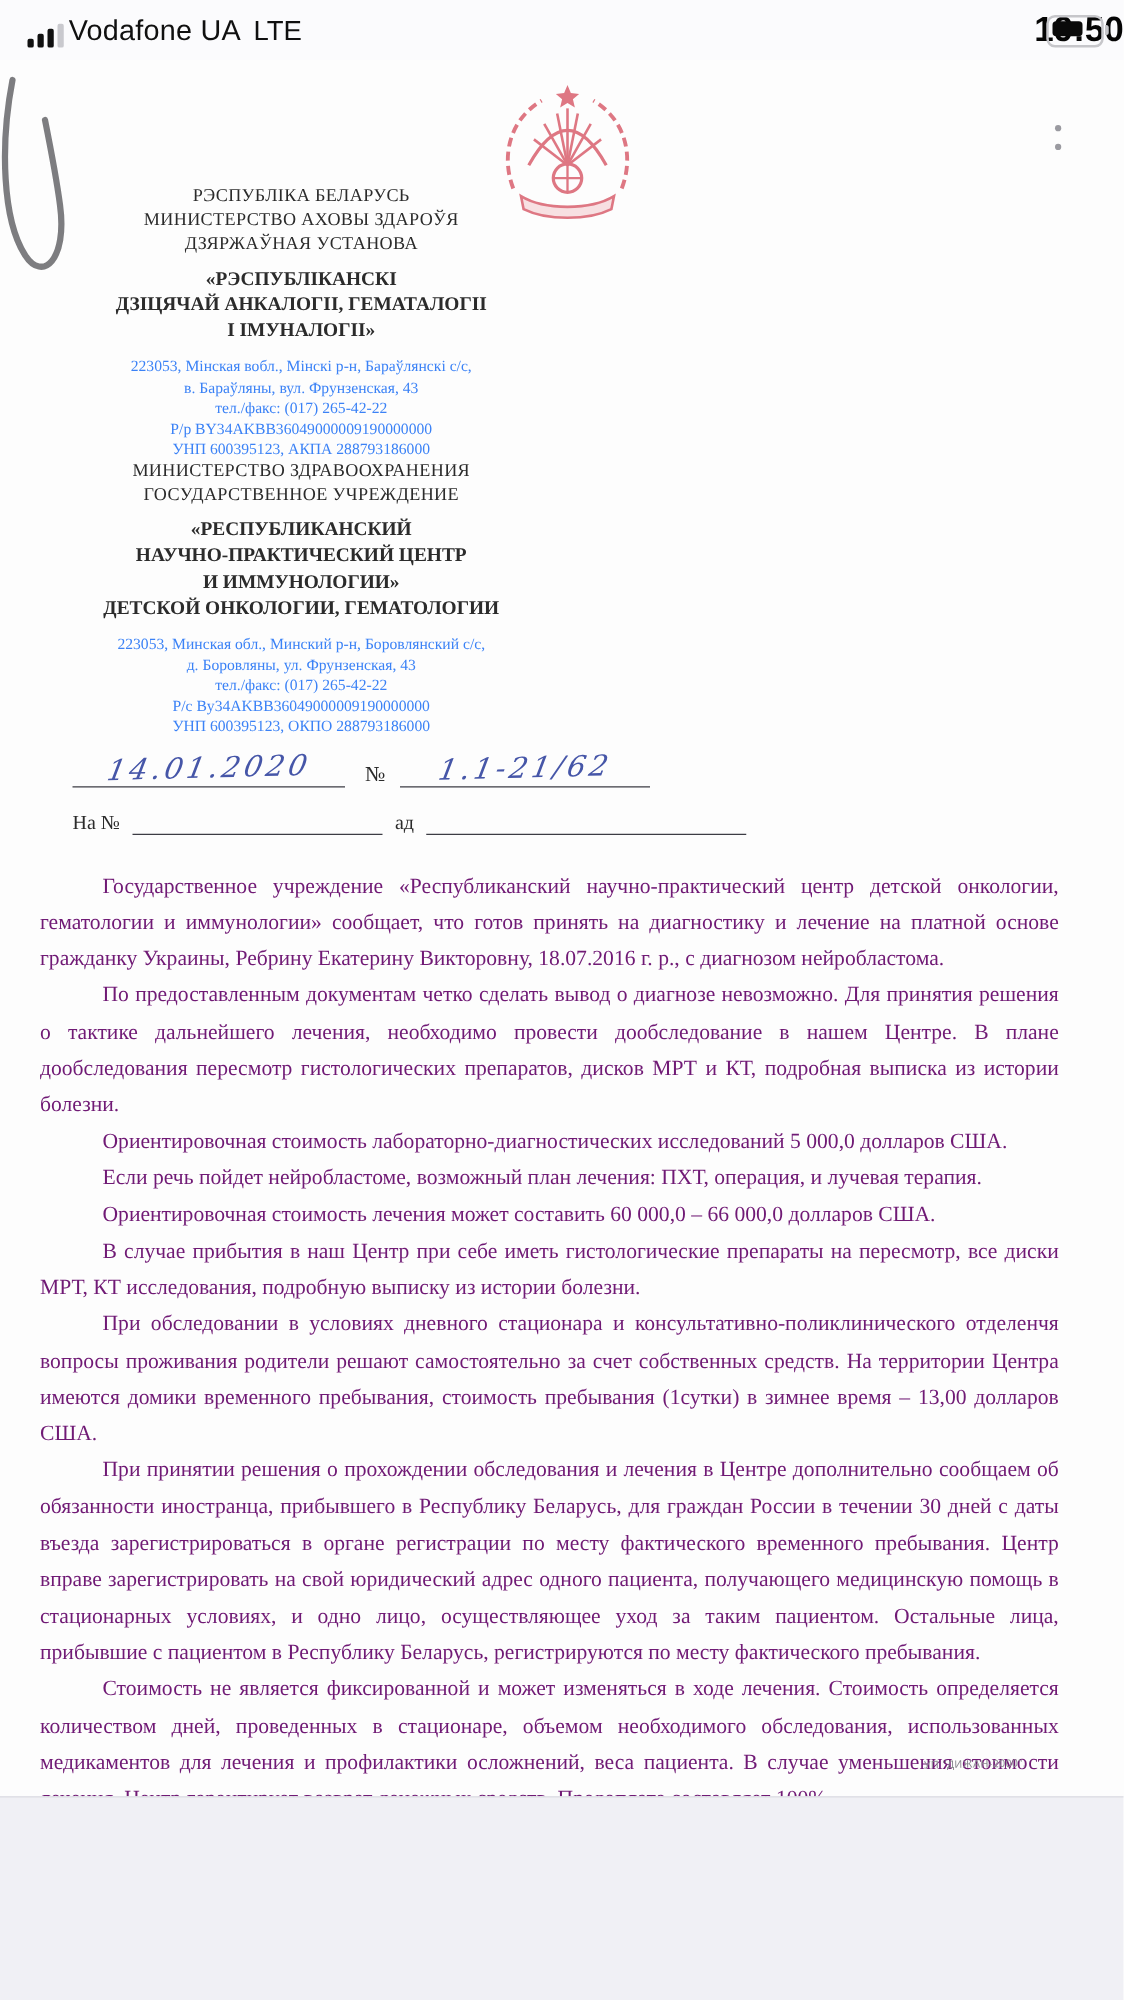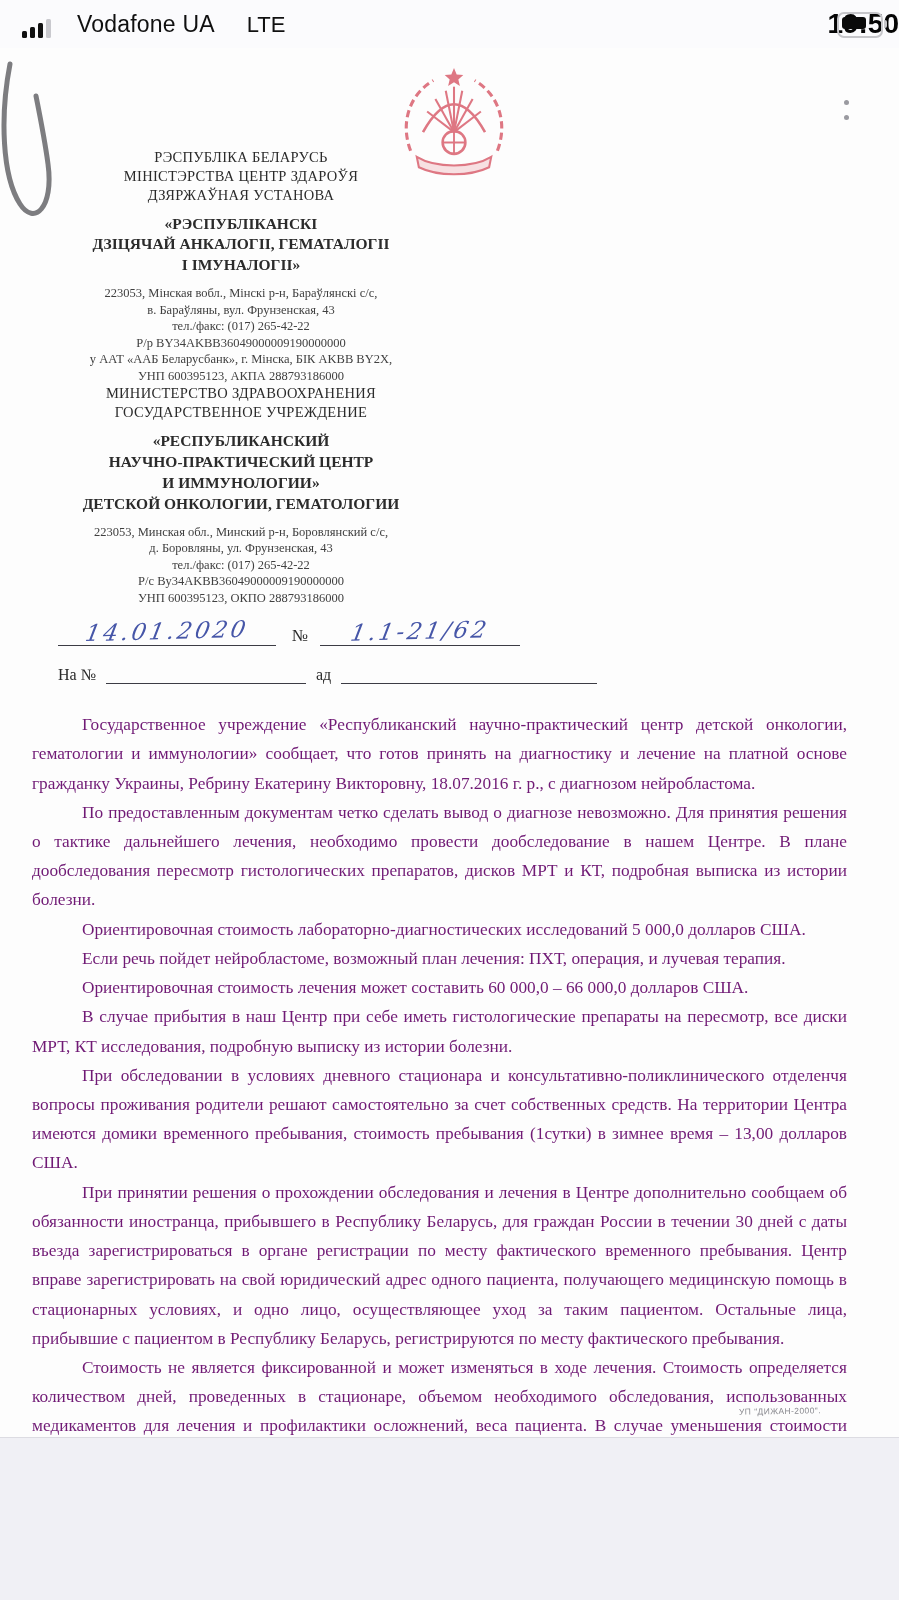--- a/index.html
+++ b/index.html
@@ -2,21 +2,21 @@
 <html><head>
 <meta charset="utf-8">
 <style>
   html,body{margin:0;padding:0;}
   .screen{position:relative;width:899px;height:1600px;background:#fdfdfe;overflow:hidden;
           font-family:"Liberation Serif",serif;color:#2b2b2b;}
 
   
   .status-bar{position:absolute;top:0;left:0;width:899px;height:48px;background:#fbfbfd;
               display:flex;align-items:center;font-family:"Liberation Sans",sans-serif;}
-  .sb-left{display:flex;align-items:flex-end;gap:26px;margin-left:22px;}
+  .sb-left{display:flex;align-items:flex-end;gap:4px;margin-left:22px;}
   .signal{display:flex;align-items:flex-end;gap:3px;height:20px;}
   .signal i{display:block;width:5px;border-radius:1.5px;background:#111;}
   .signal i:nth-child(1){height:7px;}
   .signal i:nth-child(2){height:11px;}
   .signal i:nth-child(3){height:15px;}
   .signal i:nth-child(4){height:19px;background:#c9c9ce;}
   .carrier{font-size:23px;color:#101010;letter-spacing:.2px;}
   .network{font-size:22px;color:#101010;margin-left:6px;}
   .sb-time{position:absolute;left:0;right:0;text-align:right;font-size:28px;font-weight:bold;color:#050505;}
   .sb-right{position:absolute;right:16px;top:12px;display:flex;align-items:center;}
@@ -31,21 +31,21 @@
   .dots-mark{position:absolute;top:52px;right:50px;display:flex;flex-direction:column;gap:10px;}
   .dots-mark b{width:5px;height:5px;border-radius:50%;background:#9a9aa0;display:block;}
 
   .emblem{position:absolute;top:20px;left:392px;width:124px;opacity:.85;}
 
   
   .head-row{display:flex;justify-content:space-between;padding:100px 34px 0 40px;flex-direction:column;}
   .head-col{width:402px;text-align:center;line-height:1.3;}
   .head-col .plain{font-size:14.5px;letter-spacing:.3px;}
   .head-col .org{font-weight:bold;font-size:15.5px;margin-top:9px;line-height:1.35;}
-  .head-col .addr{font-size:12.5px;margin-top:9px;line-height:1.32;color:#404040;}
+  .head-col .addr{font-size:12.5px;margin-top:9px;line-height:1.32;color:#3b82f6;}
 
   
   .ref-line{margin:14px 0 0 58px;display:flex;align-items:flex-end;font-size:17px;}
   .uline{display:inline-block;border-bottom:1.6px solid #3c3c44;text-align:center;}
   .u-date{width:218px;}
   .u-num{width:200px;margin-left:12px;}
   .no-label{margin-left:16px;font-size:17px;}
   .hw{font-family:"DejaVu Serif",serif;font-style:italic;color:#4656a8;display:inline-block;
       transform:skewX(-12deg) rotate(-1.5deg);letter-spacing:3px;font-size:23px;line-height:1;padding-bottom:2px;}
   .reply-line{margin:20px 0 0 58px;font-size:16px;display:flex;align-items:flex-end;gap:10px;}
@@ -120,33 +120,32 @@
     </svg>
 
     <div class="dots-mark">
         <b></b>
         <b></b>
       </div>
 
     <div class="head-row">
       <div class="head-col">
         <div class="plain">РЭСПУБЛІКА БЕЛАРУСЬ</div>
-        <div class="plain">МІНІСТЭРСТВА ЦЕНТР ЗДАРОЎЯ</div>
+        <div class="plain">МИНИСТЕРСТВО АХОВЫ ЗДАРОЎЯ</div>
         <div class="plain">ДЗЯРЖАЎНАЯ УСТАНОВА</div>
         <div class="org">
           <div>«РЭСПУБЛІКАНСКІ</div>
           <div>ДЗІЦЯЧАЙ АНКАЛОГІІ, ГЕМАТАЛОГІІ</div>
           <div>І ІМУНАЛОГІІ»</div>
         </div>
         <div class="addr">
           <div>223053,  Мінская вобл., Мінскі р-н, Бараўлянскі с/с,</div>
           <div>в. Бараўляны, вул. Фрунзенская, 43</div>
           <div>тел./факс: (017) 265-42-22</div>
           <div>Р/р BY34AKBB36049000009190000000</div>
-          <div>у ААТ «ААБ Беларусбанк», г. Мінска, БІК AKBB BY2X,</div>
           <div>УНП 600395123,  АКПА 288793186000</div>
         </div>
       </div>
       <div class="head-col">
         <div class="plain">МИНИСТЕРСТВО ЗДРАВООХРАНЕНИЯ</div>
         <div class="plain">ГОСУДАРСТВЕННОЕ УЧРЕЖДЕНИЕ</div>
         <div class="org">
           <div>«РЕСПУБЛИКАНСКИЙ</div>
           <div>НАУЧНО-ПРАКТИЧЕСКИЙ ЦЕНТР</div>
           <div>И  ИММУНОЛОГИИ»</div>

